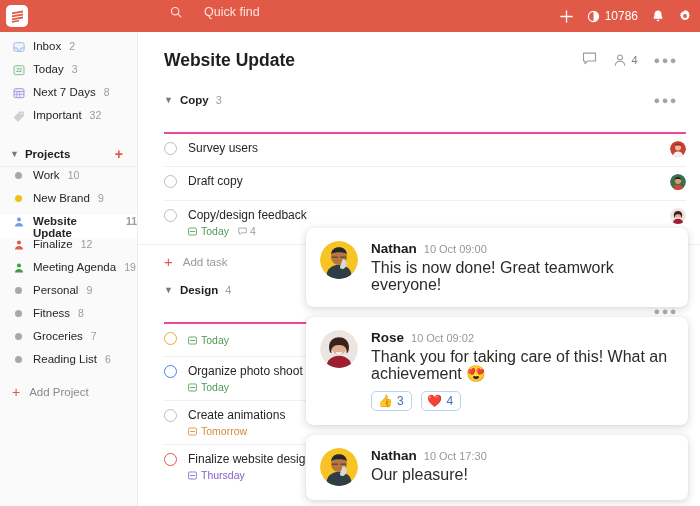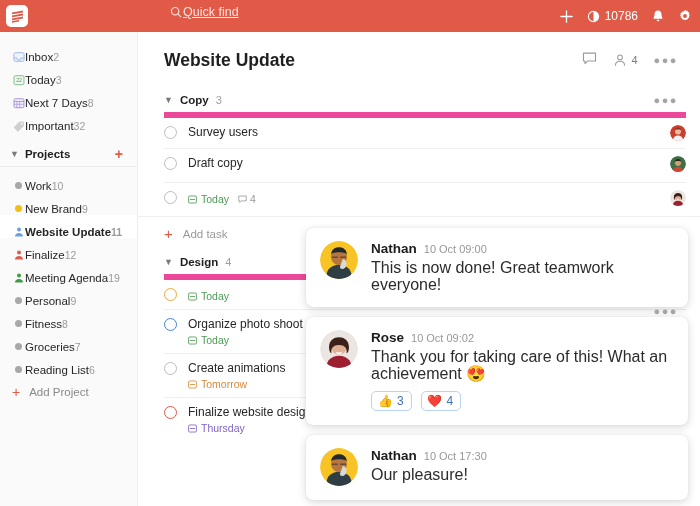--- a/index.html
+++ b/index.html
@@ -20,42 +20,42 @@
     display: flex; align-items: center;
   }
   .logo-box {
     margin-left: 6px; width: 22px; height: 22px;
     background: #ffffff; border-radius: 5px;
     display: flex; align-items: center; justify-content: center;
   }
   .logo-zig { display:block; }
   .quickfind {
     position: absolute; left: 170px; top: 0; height: 24px;
-    display: flex; align-items: center; gap: 1px;
-    color: #fdeae6; font-size: 12.5px; cursor: text; text-decoration: underline;
+    display: flex; align-items: center; gap: 22px;
+    color: #fdeae6; font-size: 12.5px; cursor: text;
   }
   .qf-label { color: #fde3dd; font-size: 12.5px; }
   .top-right {
     position: absolute; right: 8px; top: 0; height: 32px;
     display: flex; align-items: center; gap: 13px;
   }
   .karma { display: flex; align-items: center; gap: 5px; color:#fff; font-size: 12px; }
   .ticon { cursor: pointer; display:flex; align-items:center; }
 
   
   .sidebar {
     position: absolute; left: 0; top: 32px;
     width: 138px; height: 474px;
     background: #fafafa;
     border-right: 1px solid #ededed;
     overflow: hidden;
   }
   .nav-item {
-    height: 23px; display: flex; align-items: flex-end;
-    padding-left: 12px; cursor: pointer;
+    height: 23px; display: flex; align-items: flex-start;
+    padding-left: 12px; gap: 8px; cursor: pointer;
     font-size: 11.5px; color: #262626;
   }
   .nav-item .cnt { color: #9b9b9b; font-size: 10.5px; }
   .nav-item.sel { background:#ffffff; font-weight: bold; }
   .nav-ico { width: 13px; height: 13px; display:flex; align-items:center; justify-content:center; flex:0 0 13px;}
   .sec-head {
     height: 26px; display:flex; align-items:center; padding-left: 10px;
     gap: 6px; font-size: 11.5px; font-weight: bold; color: #202020;
     border-bottom: 1px solid #ededed; margin-bottom: 2px; cursor: pointer;
     position: relative;
@@ -92,21 +92,21 @@
   .section-head .ct { color: #a0a0a0; font-size: 11px; }
   .section-head .dots3 { margin-left: auto; }
 
   .tasklist { padding-left: 26px; padding-right: 14px; }
   .task {
     display:flex; align-items: flex-start; gap: 11px;
     border-top: 1px solid #efefef;
     padding: 7px 0 7px 0; min-height: 34px;
     position: relative;
   }
-  .task:first-child { border-top: 6px solid #ec4899; }
+  .task:first-child { border-top: 2px solid #ec4899; margin-top: 20px; }
   .circ { width: 13px; height: 13px; border-radius: 50%; border: 1.4px solid #bdbdbd; flex:0 0 13px; margin-top:1px; cursor:pointer;}
   .circ.orange { border-color: #eda93b; }
   .circ.blue   { border-color: #4a7fe0; }
   .circ.red    { border-color: #e05a47; }
   .t-body { flex: 1; min-width: 0; }
   .t-name { font-size: 12px; color: #262626; line-height: 14px; white-space: nowrap; }
   .t-meta { display:flex; align-items:center; gap: 9px; margin-top: 3px; }
   .t-date { display:flex; align-items:center; gap:4px; font-size: 10.5px; }
   .t-date.green  { color: #4f9a56; }
   .t-date.orange { color: #d88a3a; }
@@ -388,20 +388,21 @@
             <span class="t-av"><svg viewBox="0 0 40 40" width="100%" height="100%">
                 <circle cx="20" cy="20" r="20" fill="#3f6f47"></circle>
                 <circle cx="20" cy="17" r="7.8" fill="#caa078"></circle>
                 <ellipse cx="20" cy="38" rx="12.5" ry="11" fill="#d24536"></ellipse>
                 <path d="M11.8 16c0-6 4.1-8.6 8.2-8.6s8.2 2.6 8.2 8.6c0-2.6-3.6-3.6-8.2-3.6s-8.2 1-8.2 3.6z" fill="#2b2118"></path>
               </svg></span>
           </div>
           <div class="task">
             <span class="circ "></span>
             <div class="t-body">
+              <div class="t-name">Copy/design feedback</div>
               <div class="t-meta">
                 <span class="t-date green">
                   <svg width="9" height="9" viewBox="0 0 12 12">
                     <rect x="0.8" y="1.3" width="10.4" height="9.4" rx="1.3" fill="none" stroke="#4f9a56" stroke-width="1.1"></rect>
                     <line x1="2.6" y1="6" x2="9.4" y2="6" stroke="#4f9a56" stroke-width="1.1"></line>
                   </svg>
                   <span>Today</span>
                 </span>
                 <span class="t-cmt">
                   <svg width="9" height="9" viewBox="0 0 12 12">

